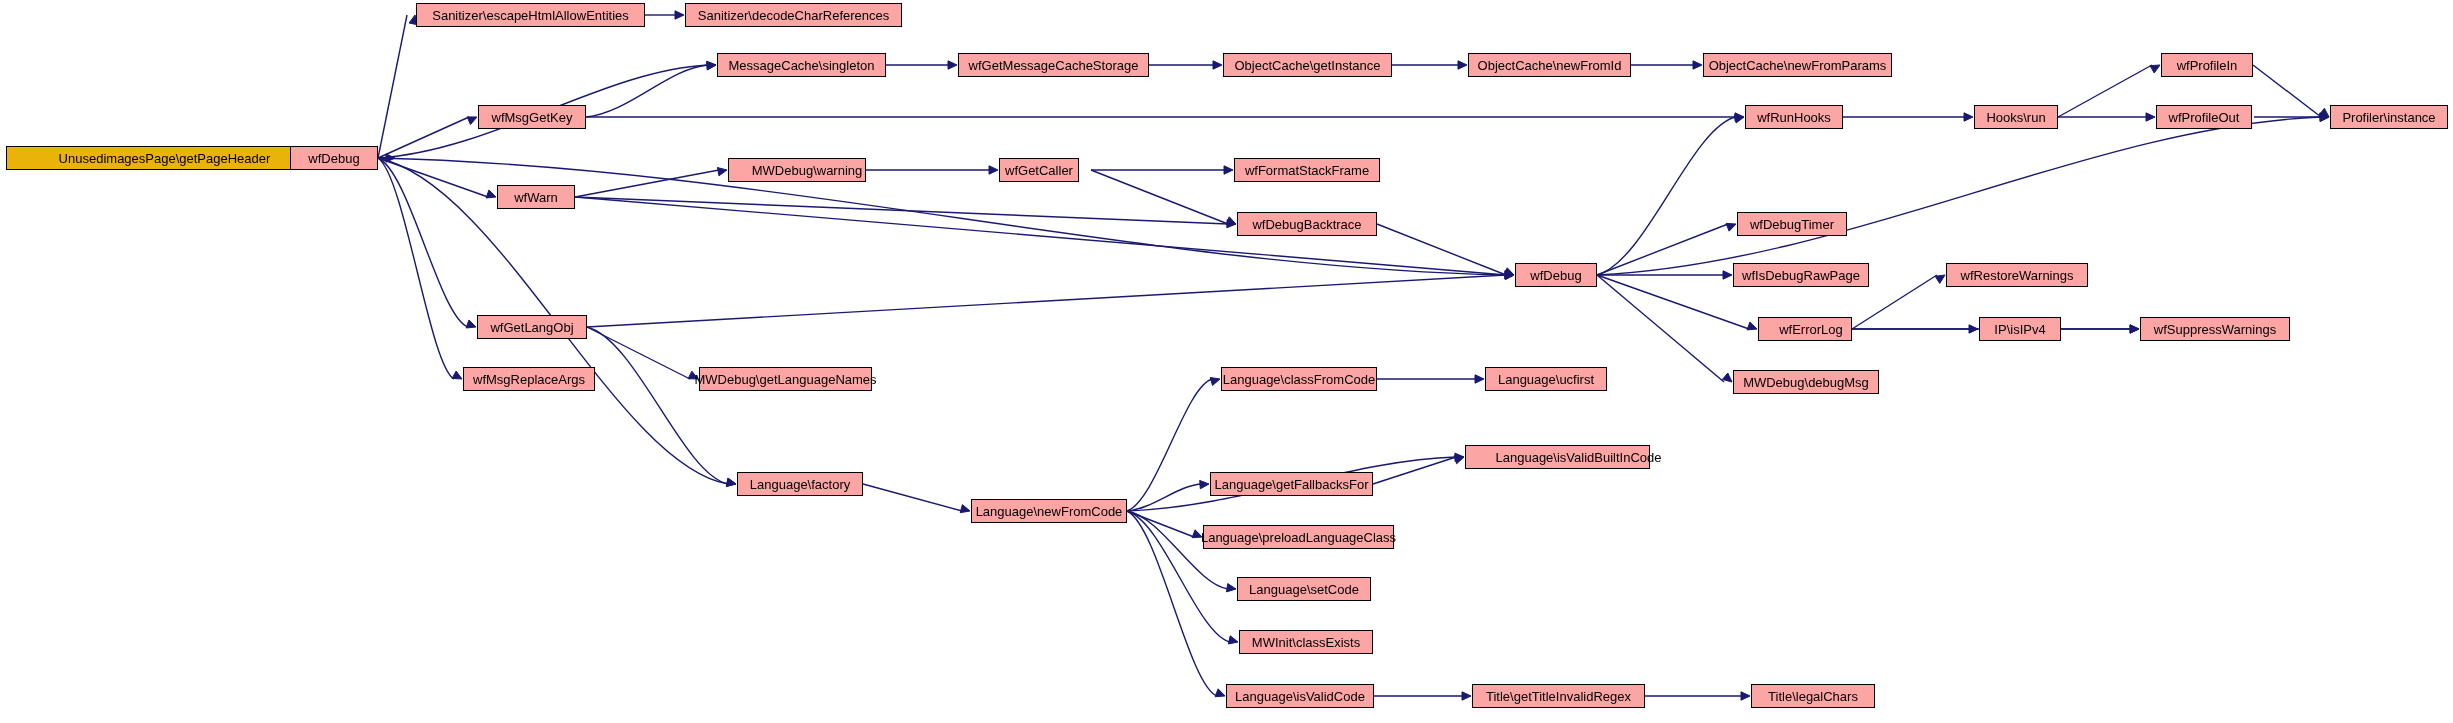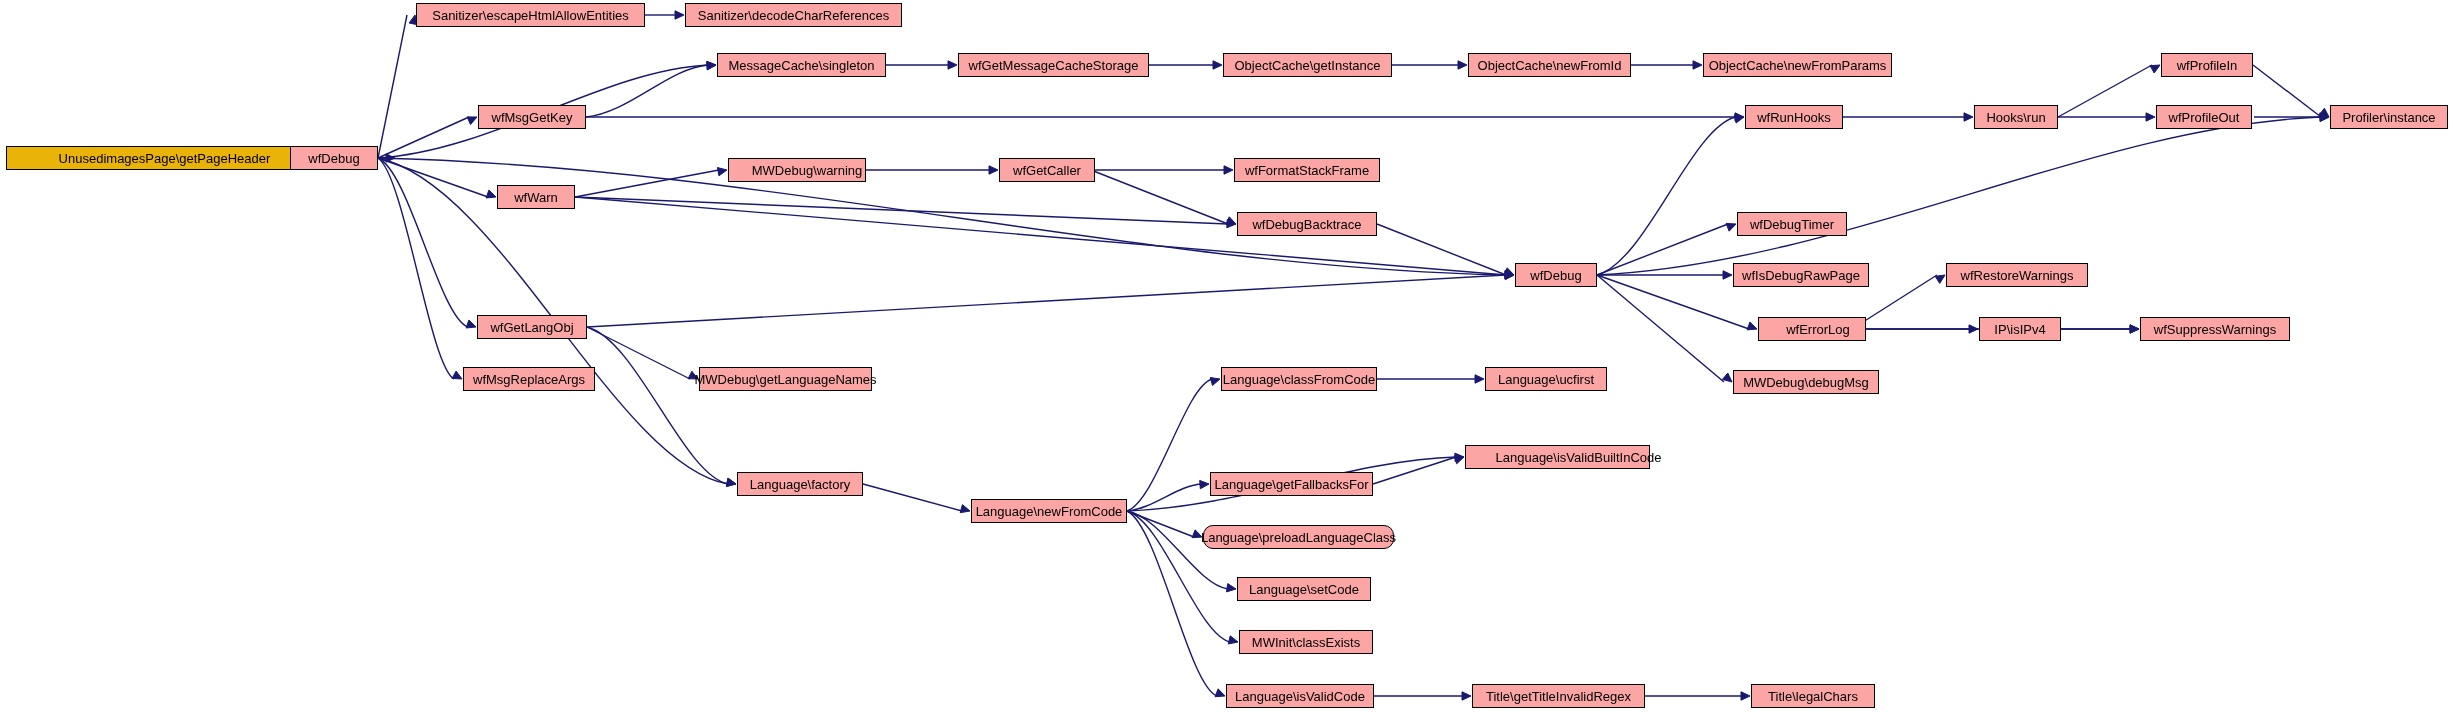--- a/index.html
+++ b/index.html
@@ -137,40 +137,40 @@
       <div class="node" style="left: 1468px; top: 53px; width: 163px; height: 24px;">ObjectCache\newFromId</div>
       <div class="node" style="left: 1703px; top: 53px; width: 189px; height: 24px;">ObjectCache\newFromParams</div>
       <div class="node" style="left: 478px; top: 105px; width: 108px; height: 24px;">wfMsgGetKey</div>
       <div class="node" style="left: 1745px; top: 105px; width: 98px; height: 24px;">wfRunHooks</div>
       <div class="node" style="left: 1974px; top: 105px; width: 84px; height: 24px;">Hooks\run</div>
       <div class="node" style="left: 2161px; top: 53px; width: 92px; height: 24px;">wfProfileIn</div>
       <div class="node" style="left: 2156px; top: 105px; width: 96px; height: 24px;">wfProfileOut</div>
       <div class="node" style="left: 2330px; top: 105px; width: 118px; height: 24px;">Profiler\instance</div>
       <div class="node" style="left: 497px; top: 185px; width: 78px; height: 24px;">wfWarn</div>
       <div class="node" style="left: 728px; top: 158px; width: 138px; height: 24px; padding-left: 20px;">MWDebug\warning</div>
-      <div class="node" style="left: 999px; top: 158px; width: 96px; height: 24px;">wfGetCaller</div>
+      <div class="node" style="left: 999px; top: 158px; width: 80px; height: 24px;">wfGetCaller</div>
       <div class="node" style="left: 1234px; top: 158px; width: 146px; height: 24px;">wfFormatStackFrame</div>
       <div class="node" style="left: 1237px; top: 212px; width: 140px; height: 24px;">wfDebugBacktrace</div>
       <div class="node" style="left: 1515px; top: 263px; width: 82px; height: 24px;">wfDebug</div>
       <div class="node" style="left: 1737px; top: 212px; width: 110px; height: 24px;">wfDebugTimer</div>
       <div class="node" style="left: 1733px; top: 263px; width: 136px; height: 24px;">wfIsDebugRawPage</div>
-      <div class="node" style="left: 1758px; top: 317px; width: 108px; height: 24px; padding-left: 12px;">wfErrorLog</div>
+      <div class="node" style="left: 1758px; top: 317px; width: 94px; height: 24px; padding-left: 12px;">wfErrorLog</div>
       <div class="node" style="left: 1733px; top: 370px; width: 146px; height: 24px;">MWDebug\debugMsg</div>
       <div class="node" style="left: 1946px; top: 263px; width: 142px; height: 24px;">wfRestoreWarnings</div>
       <div class="node" style="left: 1979px; top: 317px; width: 82px; height: 24px;">IP\isIPv4</div>
       <div class="node" style="left: 2140px; top: 317px; width: 150px; height: 24px;">wfSuppressWarnings</div>
       <div class="node" style="left: 477px; top: 315px; width: 110px; height: 24px;">wfGetLangObj</div>
       <div class="node" style="left: 463px; top: 367px; width: 132px; height: 24px;">wfMsgReplaceArgs</div>
       <div class="node" style="left: 699px; top: 367px; width: 173px; height: 24px;">MWDebug\getLanguageNames</div>
       <div class="node" style="left: 737px; top: 472px; width: 126px; height: 24px;">Language\factory</div>
       <div class="node" style="left: 971px; top: 499px; width: 156px; height: 24px;">Language\newFromCode</div>
       <div class="node" style="left: 1221px; top: 367px; width: 156px; height: 24px;">Language\classFromCode</div>
       <div class="node" style="left: 1485px; top: 367px; width: 122px; height: 24px;">Language\ucfirst</div>
       <div class="node" style="left: 1465px; top: 445px; width: 185px; height: 24px; padding-left: 42px;">Language\isValidBuiltInCode</div>
       <div class="node" style="left: 1210px; top: 472px; width: 163px; height: 24px;">Language\getFallbacksFor</div>
-      <div class="node" style="left: 1203px; top: 525px; width: 191px; height: 24px; border-radius: 10px;">Language\preloadLanguageClass</div>
+      <div class="node" style="left: 1203px; top: 525px; width: 191px; height: 24px;">Language\preloadLanguageClass</div>
       <div class="node" style="left: 1237px; top: 577px; width: 134px; height: 24px;">Language\setCode</div>
       <div class="node" style="left: 1239px; top: 630px; width: 134px; height: 24px;">MWInit\classExists</div>
       <div class="node" style="left: 1226px; top: 684px; width: 148px; height: 24px;">Language\isValidCode</div>
       <div class="node" style="left: 1472px; top: 684px; width: 173px; height: 24px;">Title\getTitleInvalidRegex</div>
       <div class="node" style="left: 1751px; top: 684px; width: 124px; height: 24px;">Title\legalChars</div>
     </div>
 </div>
 
 </body></html>

